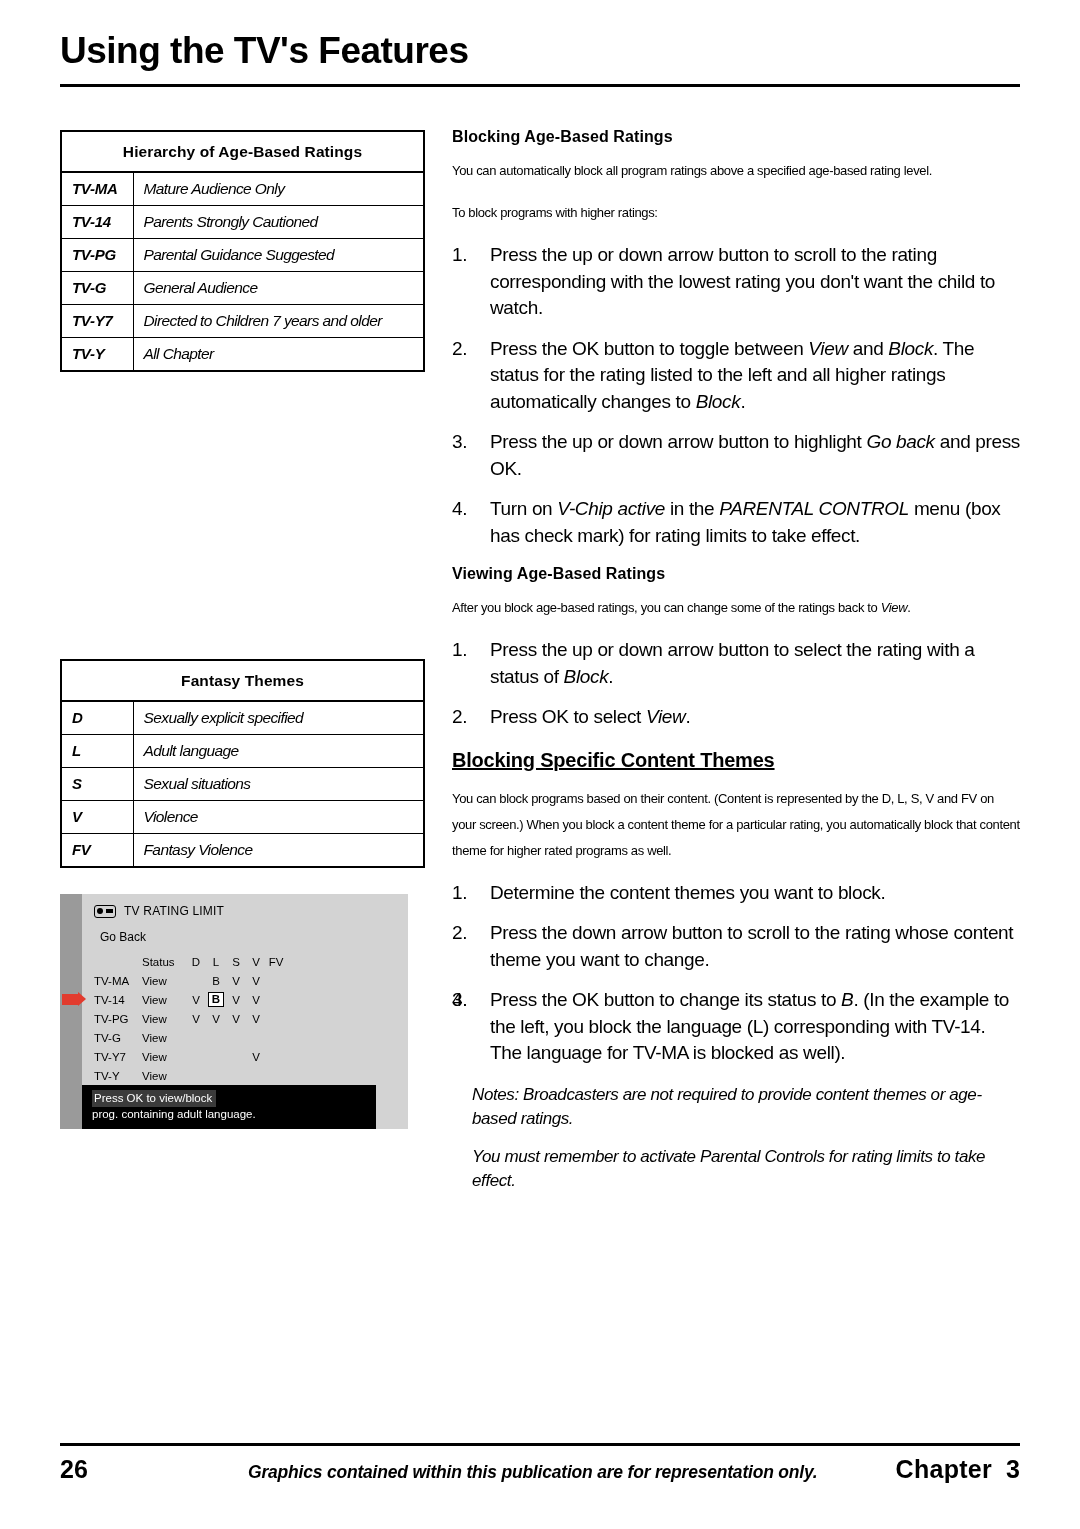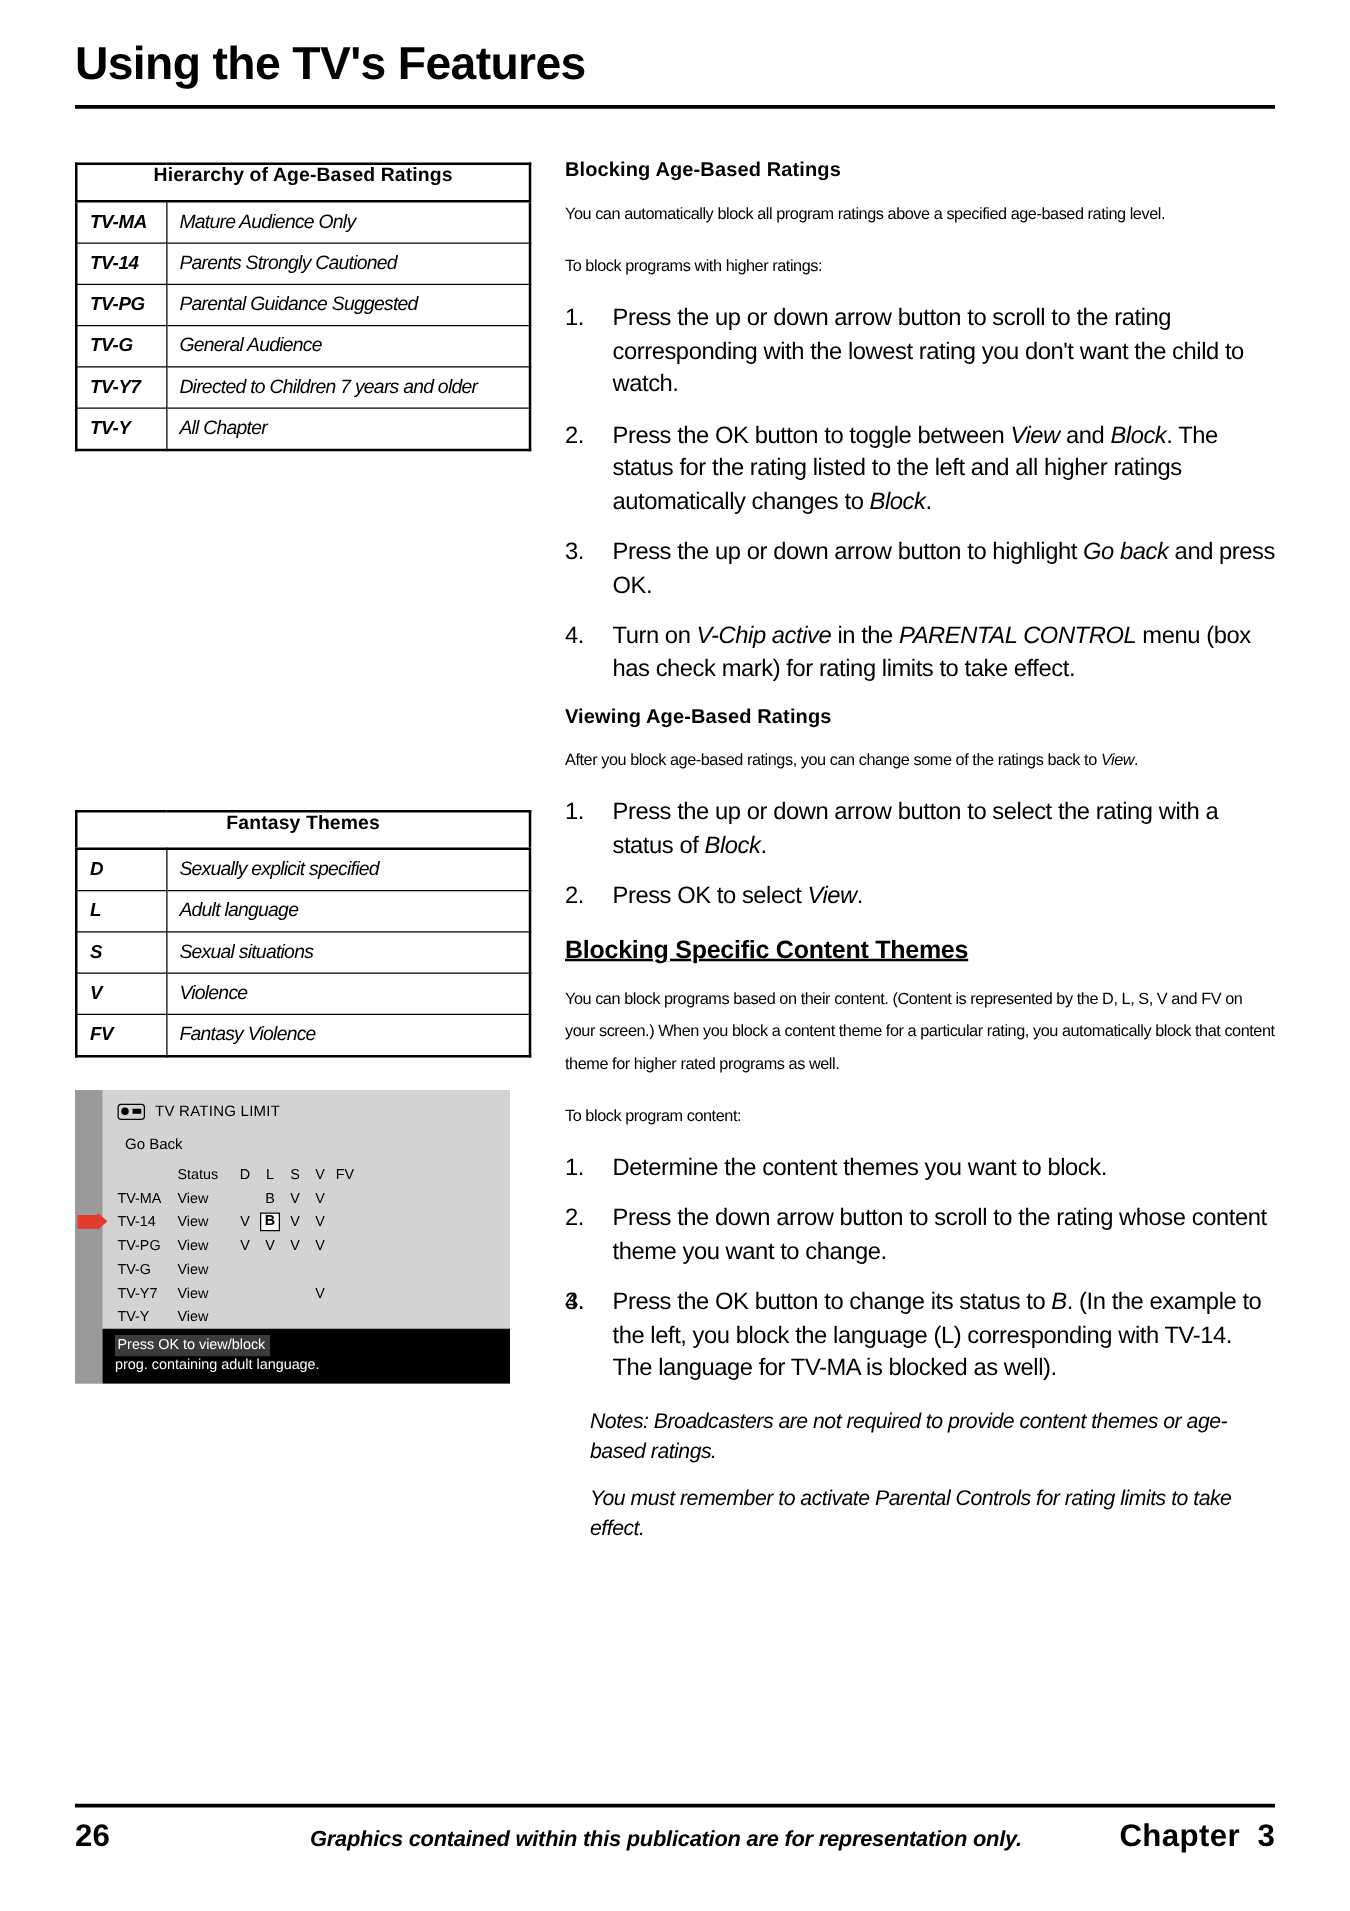--- a/index.html
+++ b/index.html
@@ -66,21 +66,21 @@
   table.rating-table td, table.rating-table th {
     border: 1px solid #000;
     padding: 7px 10px;
     vertical-align: top;
   }
   table.rating-table th.tbl-title {
     text-align: center;
     font-size: 15.5px;
     font-weight: bold;
     letter-spacing: 0.1px;
-    padding: 0 8px 10px 8px;
+    padding: 11px 8px 10px 8px;
     border-bottom: 2px solid #000;
   }
   td.code-cell {
     width: 72px;
     font-style: italic;
     font-size: 15px;
     font-weight: bold;
     letter-spacing: -0.3px;
     white-space: nowrap;
   }
@@ -163,21 +163,21 @@
   .osd-arrow:after{
     content:"";
     position:absolute; right:-7px; top:-2px;
     border-top: 7.5px solid transparent;
     border-bottom: 7.5px solid transparent;
     border-left: 8px solid #e23b2e;
   }
   .osd-footer {
     position: absolute;
     left: 22px; bottom: 0;
-    width: 326px;
+    width: 294px;
     background: #000;
     color: #fff;
     padding: 5px 0 7px 10px;
     font-size: 11.5px;
     line-height: 15px;
   }
   .osd-footer .line1 { background: #3b3b3b; display: inline-block; padding: 1px 4px 1px 2px; }
 
   
   h3.subhead {
@@ -474,21 +474,20 @@
         <span><span>Press the up or down arrow button to select the rating with a status of </span><span class="it">Block</span><span>.</span></span>
       </li>
       <li style="margin-bottom:18px;">
         <span class="num">2.</span>
         <span><span>Press OK to select </span><span class="it">View</span><span>.</span></span>
       </li>
     </ol>
 
     <h2 class="section-head">Blocking Specific Content Themes</h2>
     <p class="body">You can block programs based on their content. (Content is represented by the D, L, S, V and FV on your screen.) When you block a content theme for a particular rating, you automatically block that content theme for higher rated programs as well.</p>
-    <p class="body">To block program content:</p>
 
     <ol class="steps">
       <li>
         <span class="num">1.</span>
         <span>Determine the content themes you want to block.</span>
       </li>
       <li>
         <span class="num">2.</span>
         <span>Press the down arrow button to scroll to the rating whose content theme you want to change.</span>
       </li>

